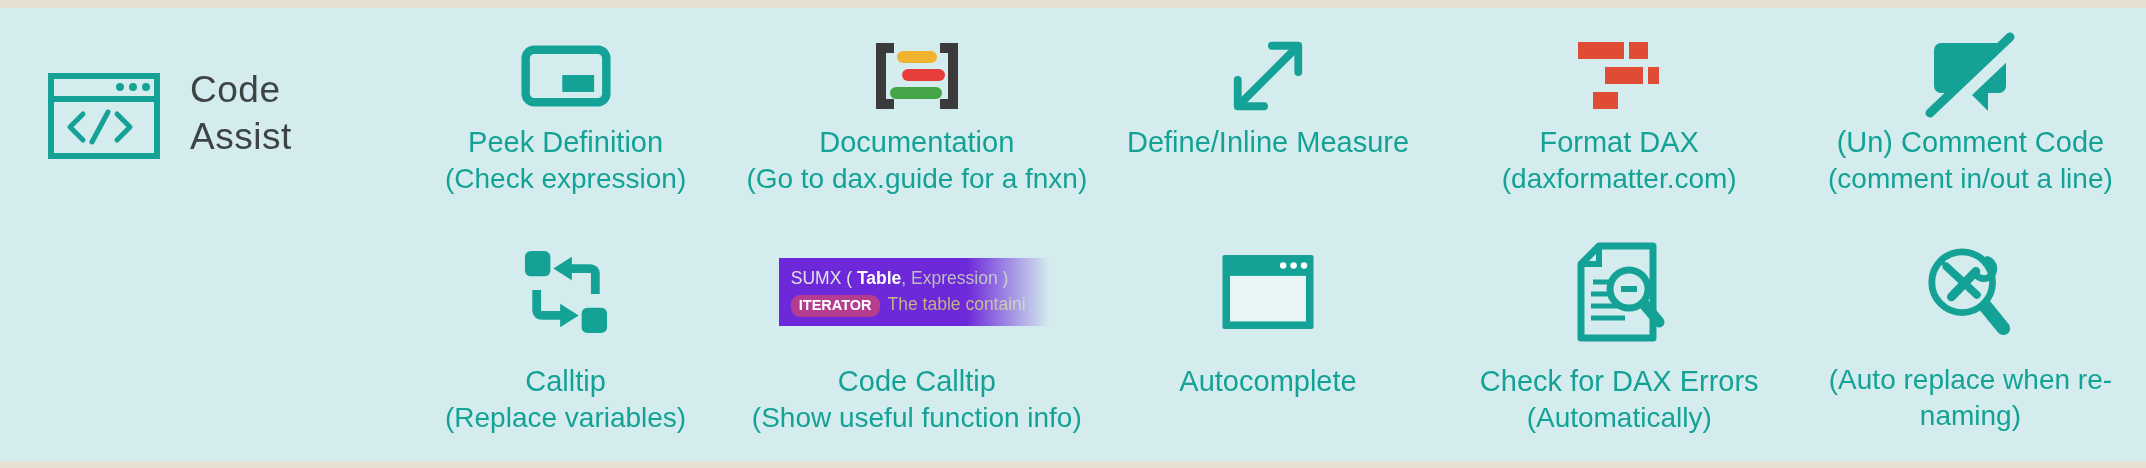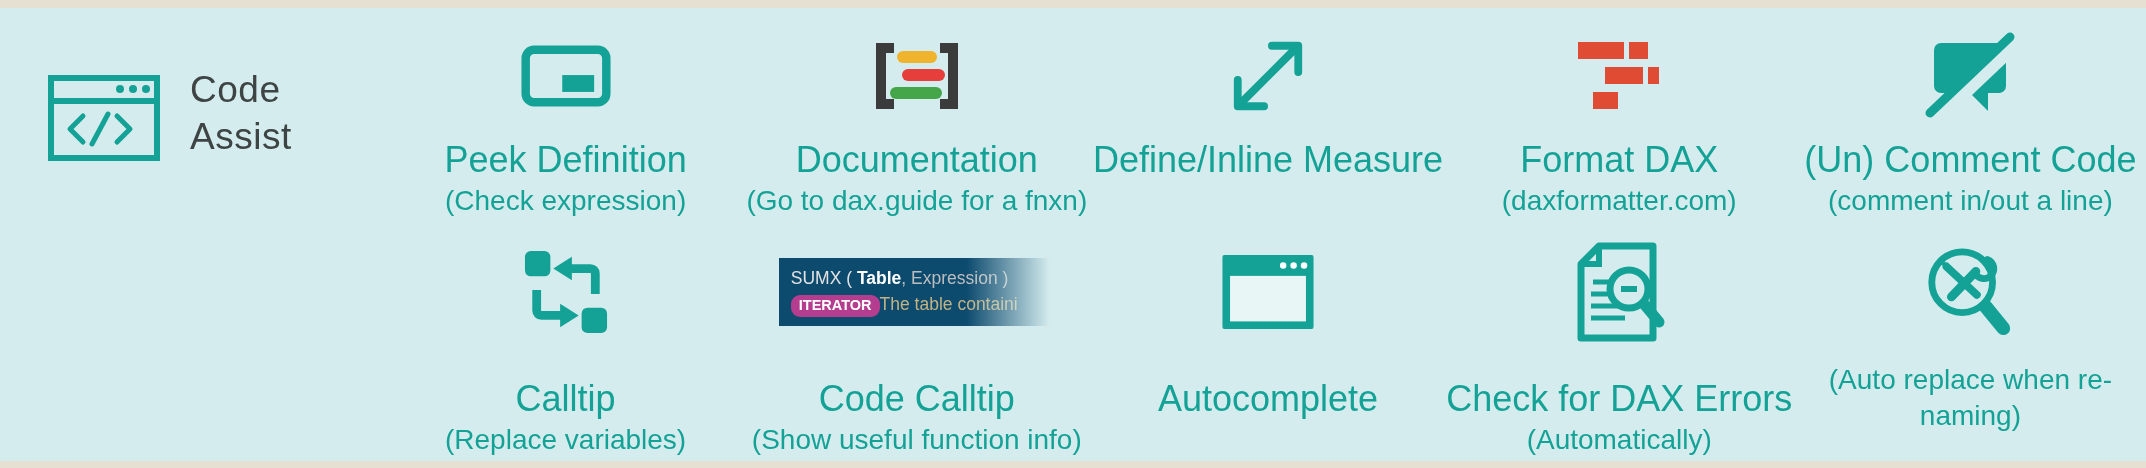--- a/index.html
+++ b/index.html
@@ -5,50 +5,50 @@
   html,body{margin:0;padding:0;background:#fff;}
   .page{
     position:relative;width:2146px;height:468px;overflow:hidden;
     background:#d4ecee;font-family:"Liberation Sans",sans-serif;
   }
   .strip{position:absolute;left:0;right:0;background:#e6e0d2;}
   .strip-top{top:0;height:8px;}
   .strip-bottom{bottom:0;height:7px;}
 
   
-  .brand{position:absolute;left:48px;top:72px;display:flex;align-items:flex-end;}
+  .brand{position:absolute;left:48px;top:72px;display:flex;align-items:center;}
   .brand svg{display:block;}
   .brand-text{margin-left:30px;margin-top:-6px;font-size:37px;line-height:1.28;color:#3e4444;letter-spacing:.5px;}
 
   
   .grid{position:absolute;left:390px;top:8px;width:1756px;height:453px;display:flex;flex-direction:column;}
   .row{display:flex;}
   .row1{height:225px;}
   .row2{height:228px;}
   .cell{flex:1;display:flex;flex-direction:column;align-items:center;text-align:center;}
   .row1 .cell{padding-top:24px;}
   .row2 .cell{padding-top:10px;}
   .icon-box{display:flex;align-items:center;justify-content:center;}
   .row1 .icon-box{height:88px;}
   .row2 .icon-box{height:98px;margin-bottom:18px;}
-  .f-title{color:#14a296;font-size:36px;line-height:1.12;margin-top:20px;}
+  .f-title{color:#14a296;font-size:29px;line-height:1.12;margin-top:6px;}
   .f-sub{color:#14a296;font-size:28px;line-height:1.3;margin-top:3px;}
 
   
   .calltip{
-    width:252px;background:#0c4a6e;color:#d6d6d6;text-align:left;
+    width:252px;background:#6d28d9;color:#d6d6d6;text-align:left;
     padding:7px 12px 9px;font-size:17.5px;line-height:1.5;white-space:nowrap;overflow:hidden;
     -webkit-mask-image:linear-gradient(90deg,#000 68%,rgba(0,0,0,0) 98%);
     mask-image:linear-gradient(90deg,#000 68%,rgba(0,0,0,0) 98%);
   }
   .ct-fn{color:#e2e2e2;}
   .ct-bold{color:#ffffff;font-weight:bold;}
   .ct-rest{color:#bdbdbd;}
   .ct-badge{background:#b53d8f;color:#fff;font-weight:bold;font-size:14.5px;
-    padding:1px 8px 2px;border-radius:9px;display:inline-block;line-height:1.35;}
+    padding:1px 8px 2px;border-radius:9px;margin-right:8px;display:inline-block;line-height:1.35;}
   .ct-desc{color:#c2b284;}
 </style>
 </head>
 <body>
 
 <div class="page">
   <div class="strip strip-top"></div>
   <div class="strip strip-bottom"></div>
 
   <div class="brand">

